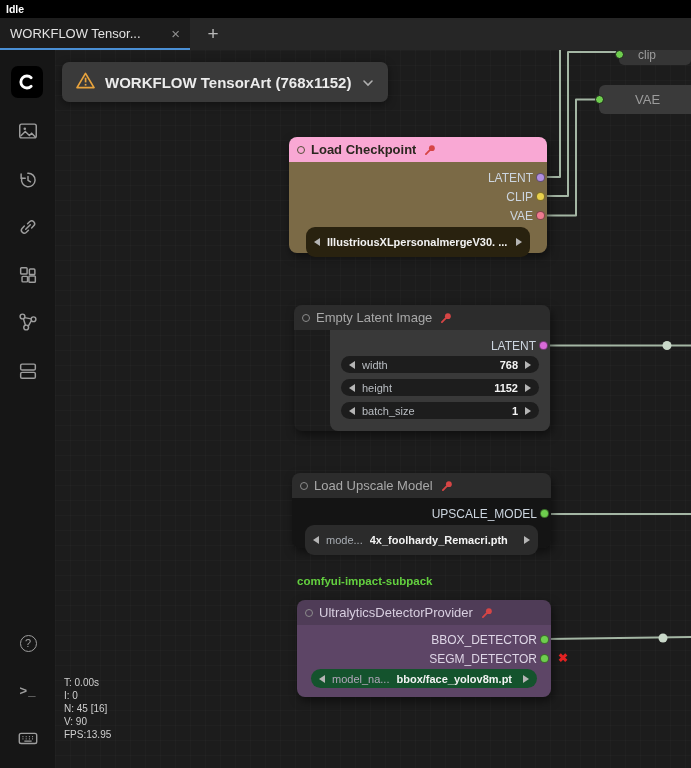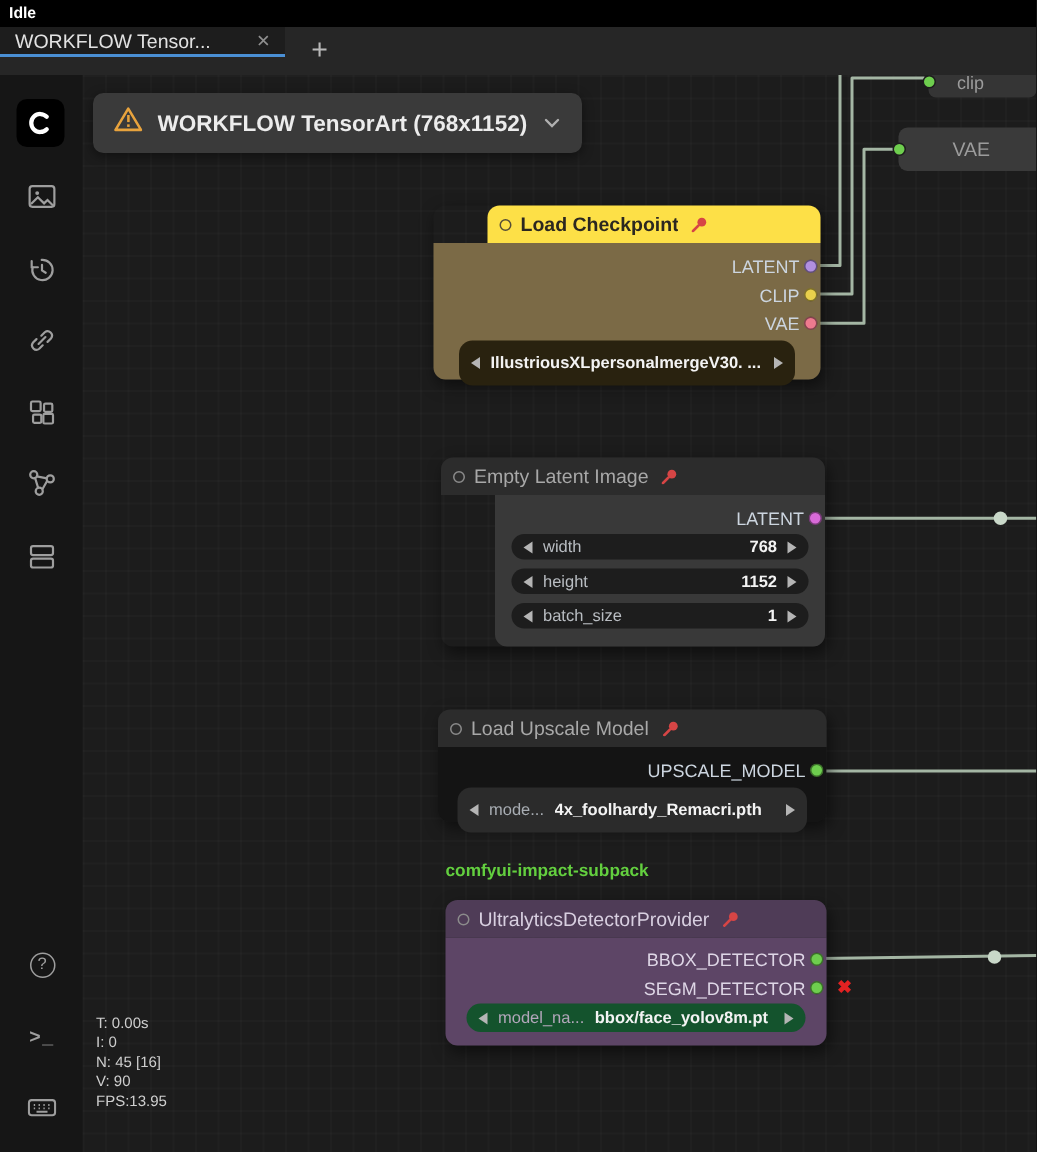--- a/index.html
+++ b/index.html
@@ -3,21 +3,21 @@
 <meta charset="utf-8">
 <style>
   html,body{margin:0;padding:0;background:#0d0d0d;}
   .app{position:relative;width:691px;height:768px;background:#1c1c1c;font-family:"Liberation Sans",sans-serif;overflow:hidden;}
 
   
   .statusbar{position:absolute;left:0;top:0;width:100%;height:18px;background:#000;color:#fff;font-size:10.5px;font-weight:bold;line-height:18px;padding-left:6px;box-sizing:border-box;z-index:12;}
 
   
   .tabbar{position:absolute;left:0;top:18px;width:100%;height:32px;background:#262626;z-index:11;}
-  .tab{position:absolute;left:0;top:0;width:190px;height:20px;background:#1d1d1d;border-bottom:2px solid #4a8fd4;box-sizing:border-box;display:flex;align-items:center;padding:0 10px;gap:8px;cursor:pointer;}
+  .tab{position:absolute;left:0;top:0;width:190px;height:32px;background:#1d1d1d;border-bottom:2px solid #4a8fd4;box-sizing:border-box;display:flex;align-items:center;padding:0 10px;gap:8px;cursor:pointer;}
   .tab-label{flex:1;color:#e2e2e2;font-size:13px;white-space:nowrap;overflow:hidden;}
   .tab-close{color:#8f8f8f;font-size:15px;line-height:15px;}
   .tab-add{position:absolute;left:198px;top:0;width:30px;height:32px;color:#b8b8b8;font-size:19px;display:flex;align-items:center;justify-content:center;cursor:pointer;}
 
   
   .sidebar{position:absolute;left:0;top:50px;width:55px;height:718px;background:#161616;z-index:10;}
   .logo{position:absolute;left:11px;top:16px;width:32px;height:32px;background:#000;border-radius:7px;display:flex;align-items:center;justify-content:center;cursor:pointer;}
   .side-btn{position:absolute;left:16px;width:24px;height:24px;display:flex;align-items:center;justify-content:center;cursor:pointer;}
   .help-circle{width:17px;height:17px;border:1.6px solid #9e9e9e;border-radius:50%;color:#9e9e9e;font-size:11px;display:flex;align-items:center;justify-content:center;box-sizing:border-box;}
   .term-glyph{color:#9e9e9e;font-size:13px;font-weight:bold;letter-spacing:1px;}
@@ -54,21 +54,21 @@
   .pad-top{padding-top:6px;}
 
   .combo{position:absolute;height:30px;border-radius:9px;display:flex;align-items:center;padding:0 8px;gap:7px;box-sizing:border-box;cursor:pointer;}
   .combo-value{font-size:11px;font-weight:bold;color:#f3f3f3;white-space:nowrap;overflow:hidden;}
   .combo-label{font-size:11px;color:#a8adb3;white-space:nowrap;}
   .arr-l{width:0;height:0;border-top:4.5px solid transparent;border-bottom:4.5px solid transparent;border-right:6px solid #b5b5b5;flex:none;}
   .arr-r{width:0;height:0;border-top:4.5px solid transparent;border-bottom:4.5px solid transparent;border-left:6px solid #b5b5b5;flex:none;}
 
   
   .node-ckpt{left:289px;top:137px;width:258px;height:116px;}
-  .node-ckpt .nhead{background:#fde047;margin-left:36px;}
+  .node-ckpt .nhead{background:#f9a8d4;}
   .node-ckpt .ntitle{color:#2b2720;font-weight:600;}
   .node-ckpt .collapse-dot{border-color:#554e38;}
   .node-ckpt .nbody{background:#7b6a46;}
   .combo-ckpt{left:17px;right:17px;top:65px;background:#29220f;}
   .combo-ckpt .combo-value{flex:1;}
 
   
   .node-latent{left:294px;top:305px;width:256px;height:126px;}
   .node-latent .nhead{background:#2c2c2c;}
   .node-latent .ntitle{color:#a8a8a8;}

